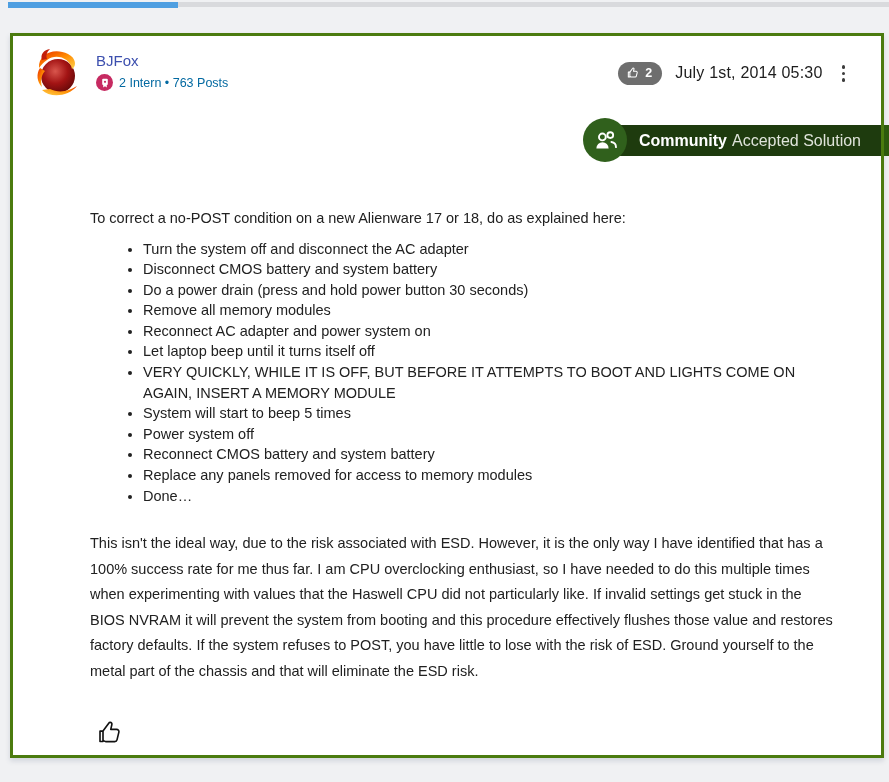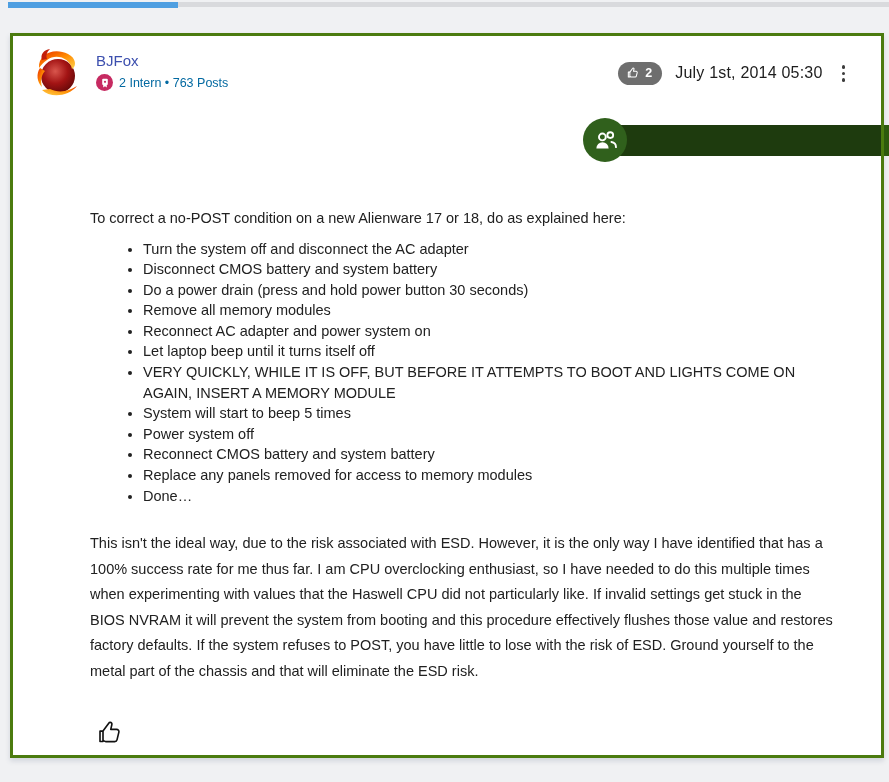--- a/index.html
+++ b/index.html
@@ -130,20 +130,23 @@
       <div class="banner-circle">
         <svg viewBox="0 0 26 26" width="27" height="27">
           <g fill="none" stroke="#ffffff" stroke-width="1.8" stroke-linecap="round">
             <circle cx="10" cy="9.6" r="3.3"></circle>
             <circle cx="17.6" cy="7.8" r="2.8"></circle>
             <path d="M18.7 14.4c2.6.4 4.4 2.2 4.4 5"></path>
           </g>
           <path d="M4.2 20.6a5.9 5.9 0 0 1 11.8 0 Z" fill="#ffffff"></path>
         </svg>
       </div>
+      <div class="banner-text">
+        <b>Community</b><span>Accepted Solution</span>
+      </div>
     </div>
 
     <div class="post-body">
       <div class="intro">To correct a no-POST condition on a new Alienware 17 or 18, do as explained here:</div>
       <ul class="steps">
           <li>Turn the system off and disconnect the AC adapter</li>
           <li>Disconnect CMOS battery and system battery</li>
           <li>Do a power drain (press and hold power button 30 seconds)</li>
           <li>Remove all memory modules</li>
           <li>Reconnect AC adapter and power system on</li>

